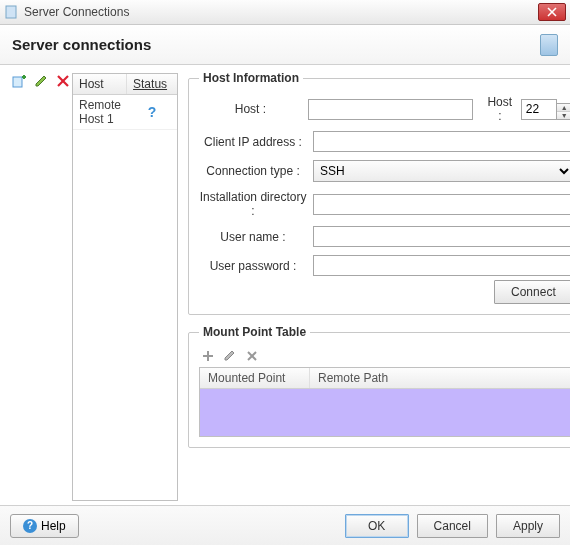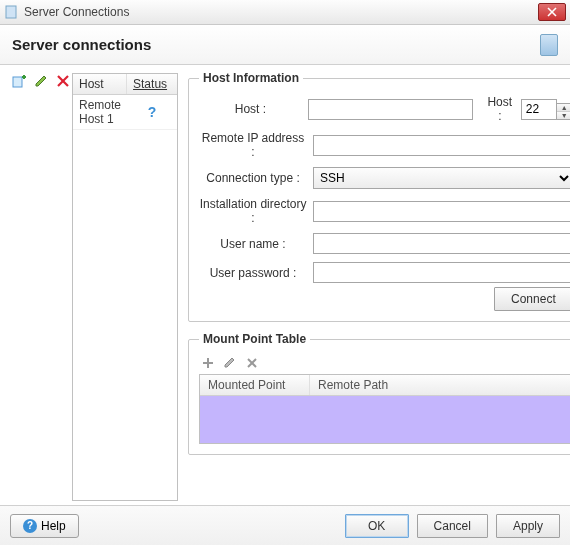--- a/index.html
+++ b/index.html
@@ -138,21 +138,21 @@
         <div class="spinner">
           <input type="text" value="22" style="">
           <div class="arrows">
             <span>▲</span>
             <span>▼</span>
           </div>
         </div>
       </div>
 
       <div class="form-row">
-        <label>Remote IP address :</label>
+        <label>Client IP address :</label>
         <input type="text" value="" style="">
       </div>
 
       <div class="form-row">
         <label>Connection type :</label>
         <select>
           <option>SSH</option>
         </select>
       </div>
 

